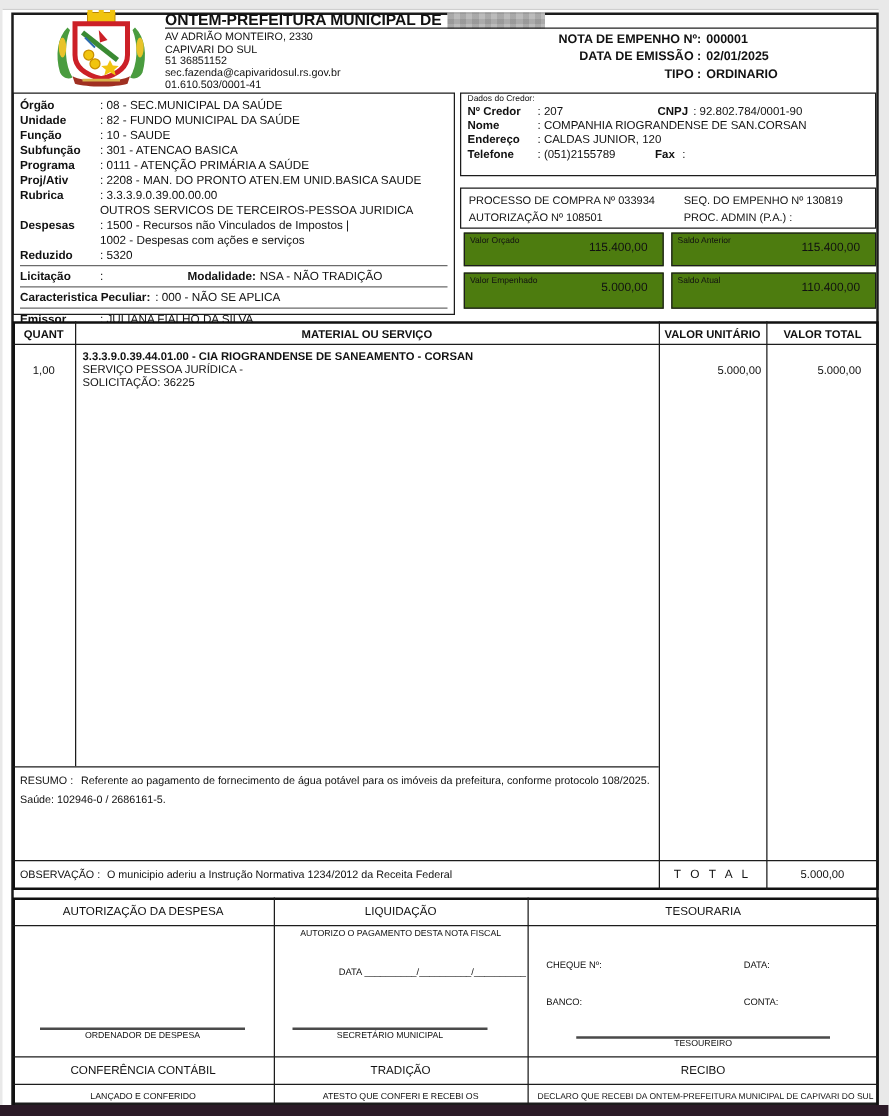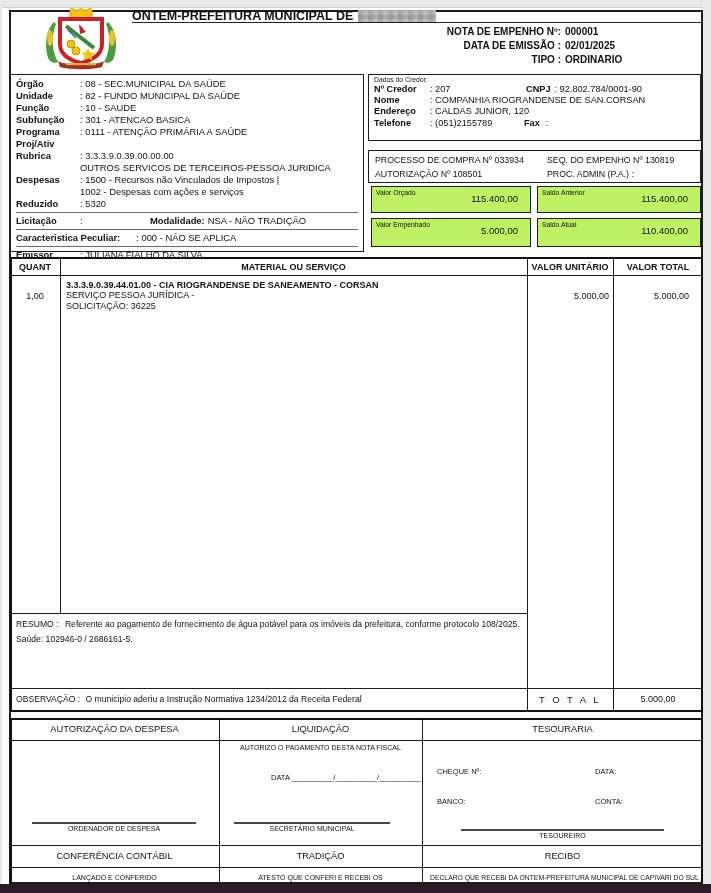--- a/index.html
+++ b/index.html
@@ -40,21 +40,21 @@
   .cmid95{width:96px;flex:none;}
   .cmid107{width:110px;flex:none;}
   .cmid93{width:94px;flex:none;}
 
   
   .proc-box{position:absolute;left:368px;top:150px;width:333px;height:33px;border:1.5px solid #1c1c1c;padding:3px 6px;font-size:8.8px;}
   .prow{display:flex;line-height:13.5px;}
   .pcolA{width:172px;flex:none;}
 
   
-  .vbox{position:absolute;border:1.5px solid #1c1c1c;background:#bef264;}
+  .vbox{position:absolute;border:1.5px solid #1c1c1c;background:#4d7c0f;}
   .vbox .vlbl{position:absolute;left:4px;top:2px;font-size:6.8px;}
   .vbox .vval{position:absolute;right:12px;top:6px;font-size:9.5px;}
   .vb1{left:371px;top:186px;width:160px;height:27px;}
   .vb2{left:537px;top:186px;width:164px;height:27px;}
   .vb3{left:371px;top:218px;width:160px;height:29px;}
   .vb4{left:537px;top:218px;width:164px;height:29px;}
 
   
   .tbl-border{position:absolute;left:10px;top:257px;width:693px;height:455px;border:2px solid #111;}
   .hl{position:absolute;border-top:1.5px solid #1c1c1c;height:0;}
@@ -108,20 +108,27 @@
     <path d="M22,53 C30,58 60,58 68,53 L66,59 C56,62 34,62 24,59 Z" fill="#a03022"></path>
     <rect x="30" y="55" width="30" height="2.2" fill="#d8b24a"></rect>
   </svg>
 
   <div class="title">
     <span>ONTEM-PREFEITURA MUNICIPAL DE</span>
     <span class="redact"></span>
   </div>
   <div class="title-underline"></div>
 
+  <div class="addr">
+    <div>AV ADRIÃO MONTEIRO, 2330</div>
+    <div>CAPIVARI DO SUL</div>
+    <div>51 36851152</div>
+    <div>sec.fazenda@capivaridosul.rs.gov.br</div>
+    <div>01.610.503/0001-41</div>
+  </div>
 
   <div class="hdr-meta">
     <div class="row">
       <span class="lbl">NOTA DE EMPENHO Nº:</span>
       <span class="val">000001</span>
     </div>
     <div class="row">
       <span class="lbl">DATA DE EMISSÃO :</span>
       <span class="val">02/01/2025</span>
     </div>
@@ -147,20 +154,21 @@
     <div class="orow">
       <span class="olbl">Subfunção</span>
       <span class="oval">: 301 - ATENCAO BASICA</span>
     </div>
     <div class="orow">
       <span class="olbl">Programa</span>
       <span class="oval">: 0111 - ATENÇÃO PRIMÁRIA A SAÚDE</span>
     </div>
     <div class="orow">
       <span class="olbl">Proj/Ativ</span>
+      <span class="oval">: 2208 - MAN. DO PRONTO ATEN.EM UNID.BASICA SAUDE</span>
     </div>
     <div class="orow">
       <span class="olbl">Rubrica</span>
       <span class="oval">: 3.3.3.9.0.39.00.00.00</span>
     </div>
     <div class="oind">OUTROS SERVICOS DE TERCEIROS-PESSOA JURIDICA</div>
     <div class="orow">
       <span class="olbl">Despesas</span>
       <span class="oval">: 1500 - Recursos não Vinculados de Impostos |</span>
     </div>
@@ -170,21 +178,21 @@
       <span class="oval">: 5320</span>
     </div>
     <div class="orow osep">
       <span class="olbl">Licitação</span>
       <span class="oval" style="width:70px;">:</span>
       <span class="b">Modalidade:</span>
       <span class="oval" style="margin-left:3px;">NSA - NÃO TRADIÇÃO</span>
     </div>
     <div class="orow osep">
       <span class="b">Caracteristica Peculiar:</span>
-      <span class="oval" style="margin-left:16px;">: 000 - NÃO SE APLICA</span>
+      <span class="oval" style="margin-left:4px;">: 000 - NÃO SE APLICA</span>
     </div>
     <div class="orow osep">
       <span class="olbl">Emissor</span>
       <span class="oval">: JULIANA FIALHO DA SILVA</span>
     </div>
   </div>
 
   <div class="credor-box">
     <div class="credor-legend">Dados do Credor:</div>
     <div class="crow">

